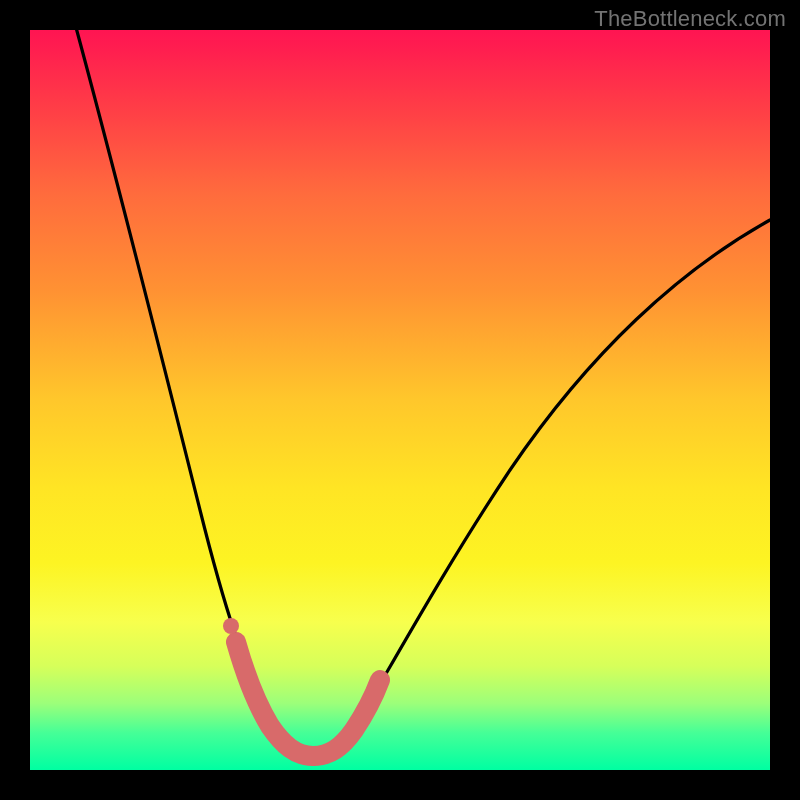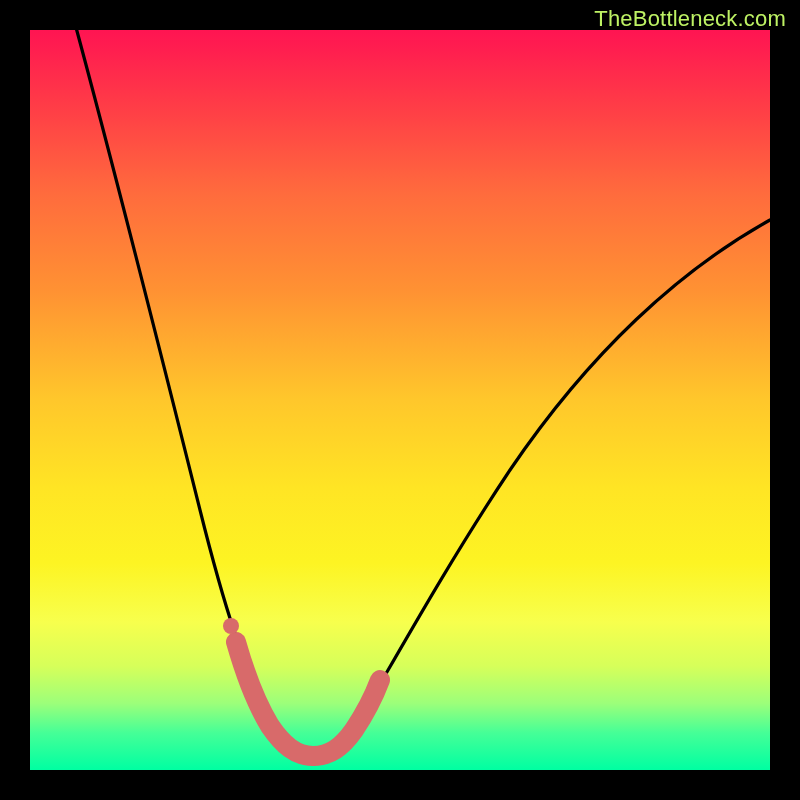--- a/index.html
+++ b/index.html
@@ -30,21 +30,21 @@
       #d6ff5a 86%,
       #9cff7a 91%,
       #45ff97 95%,
       #00ffa2 100%
     );
   }
   .watermark {
     position: absolute;
     top: 6px;
     right: 14px;
-    color: #bef264;
+    color: #737373;
     font-size: 22px;
     font-weight: 500;
     letter-spacing: 0.2px;
     z-index: 10;
     margin-left: 48px;
   }
   svg.curve {
     position: absolute;
     left: 0;
     top: 0;

